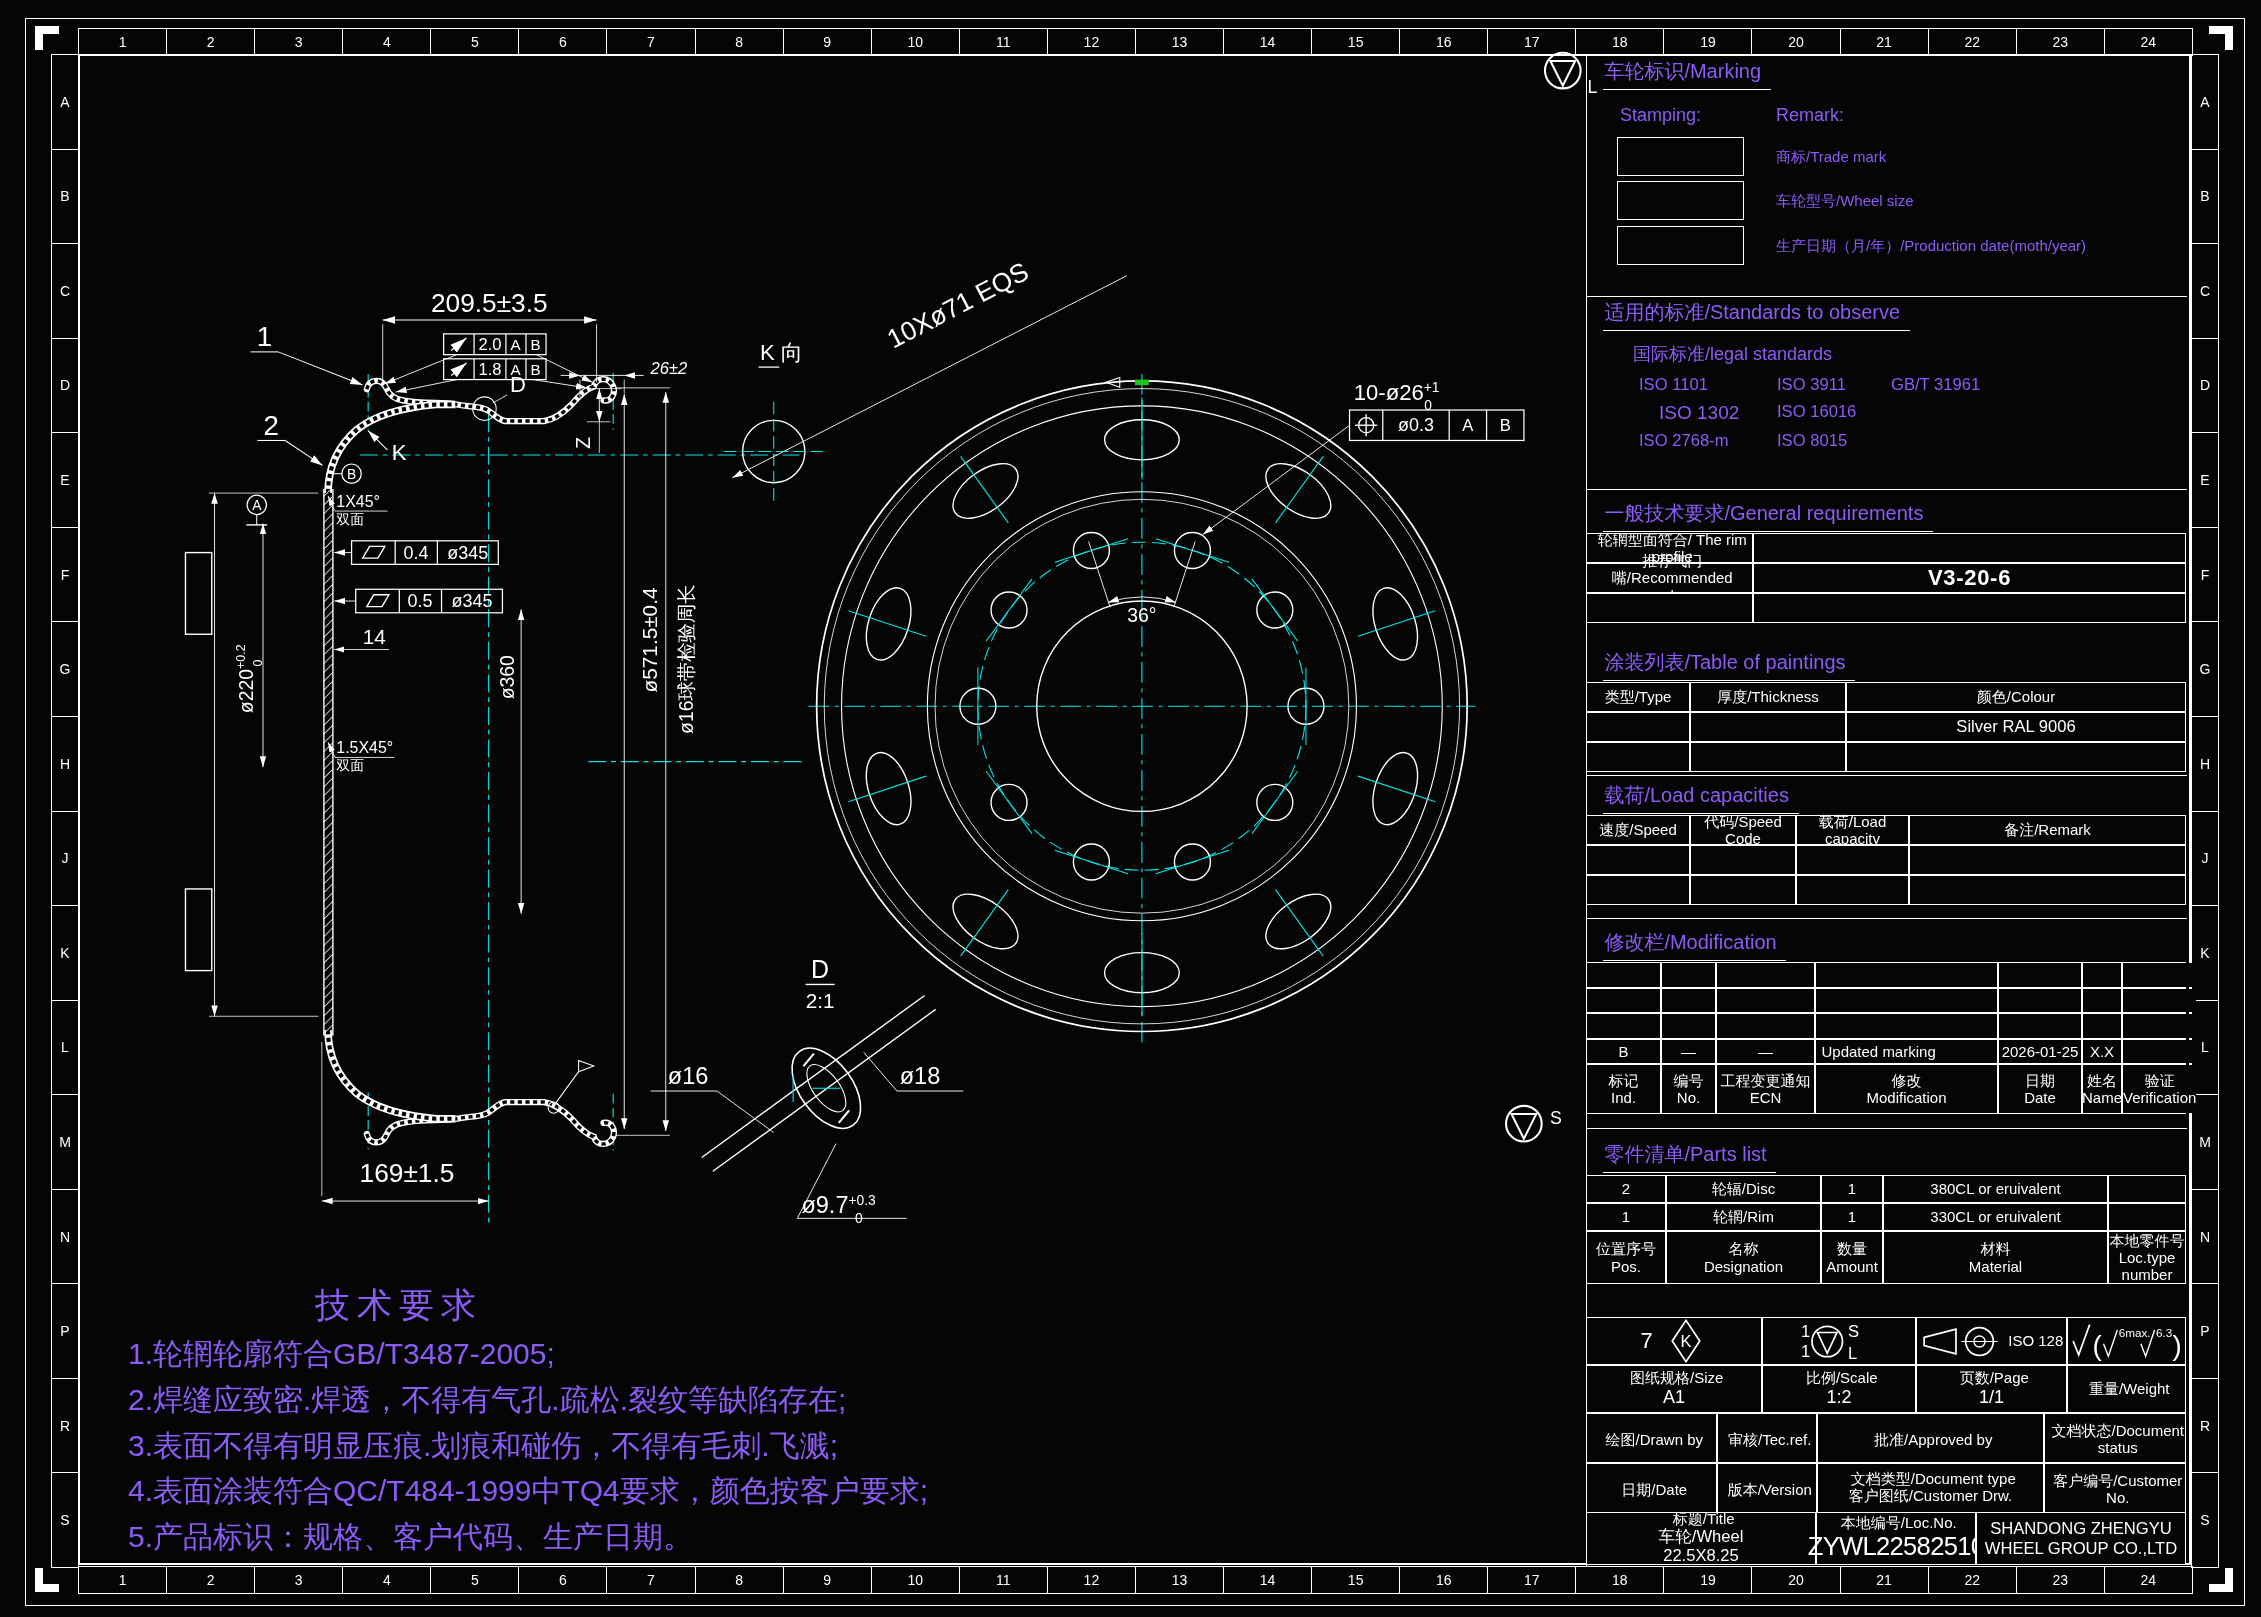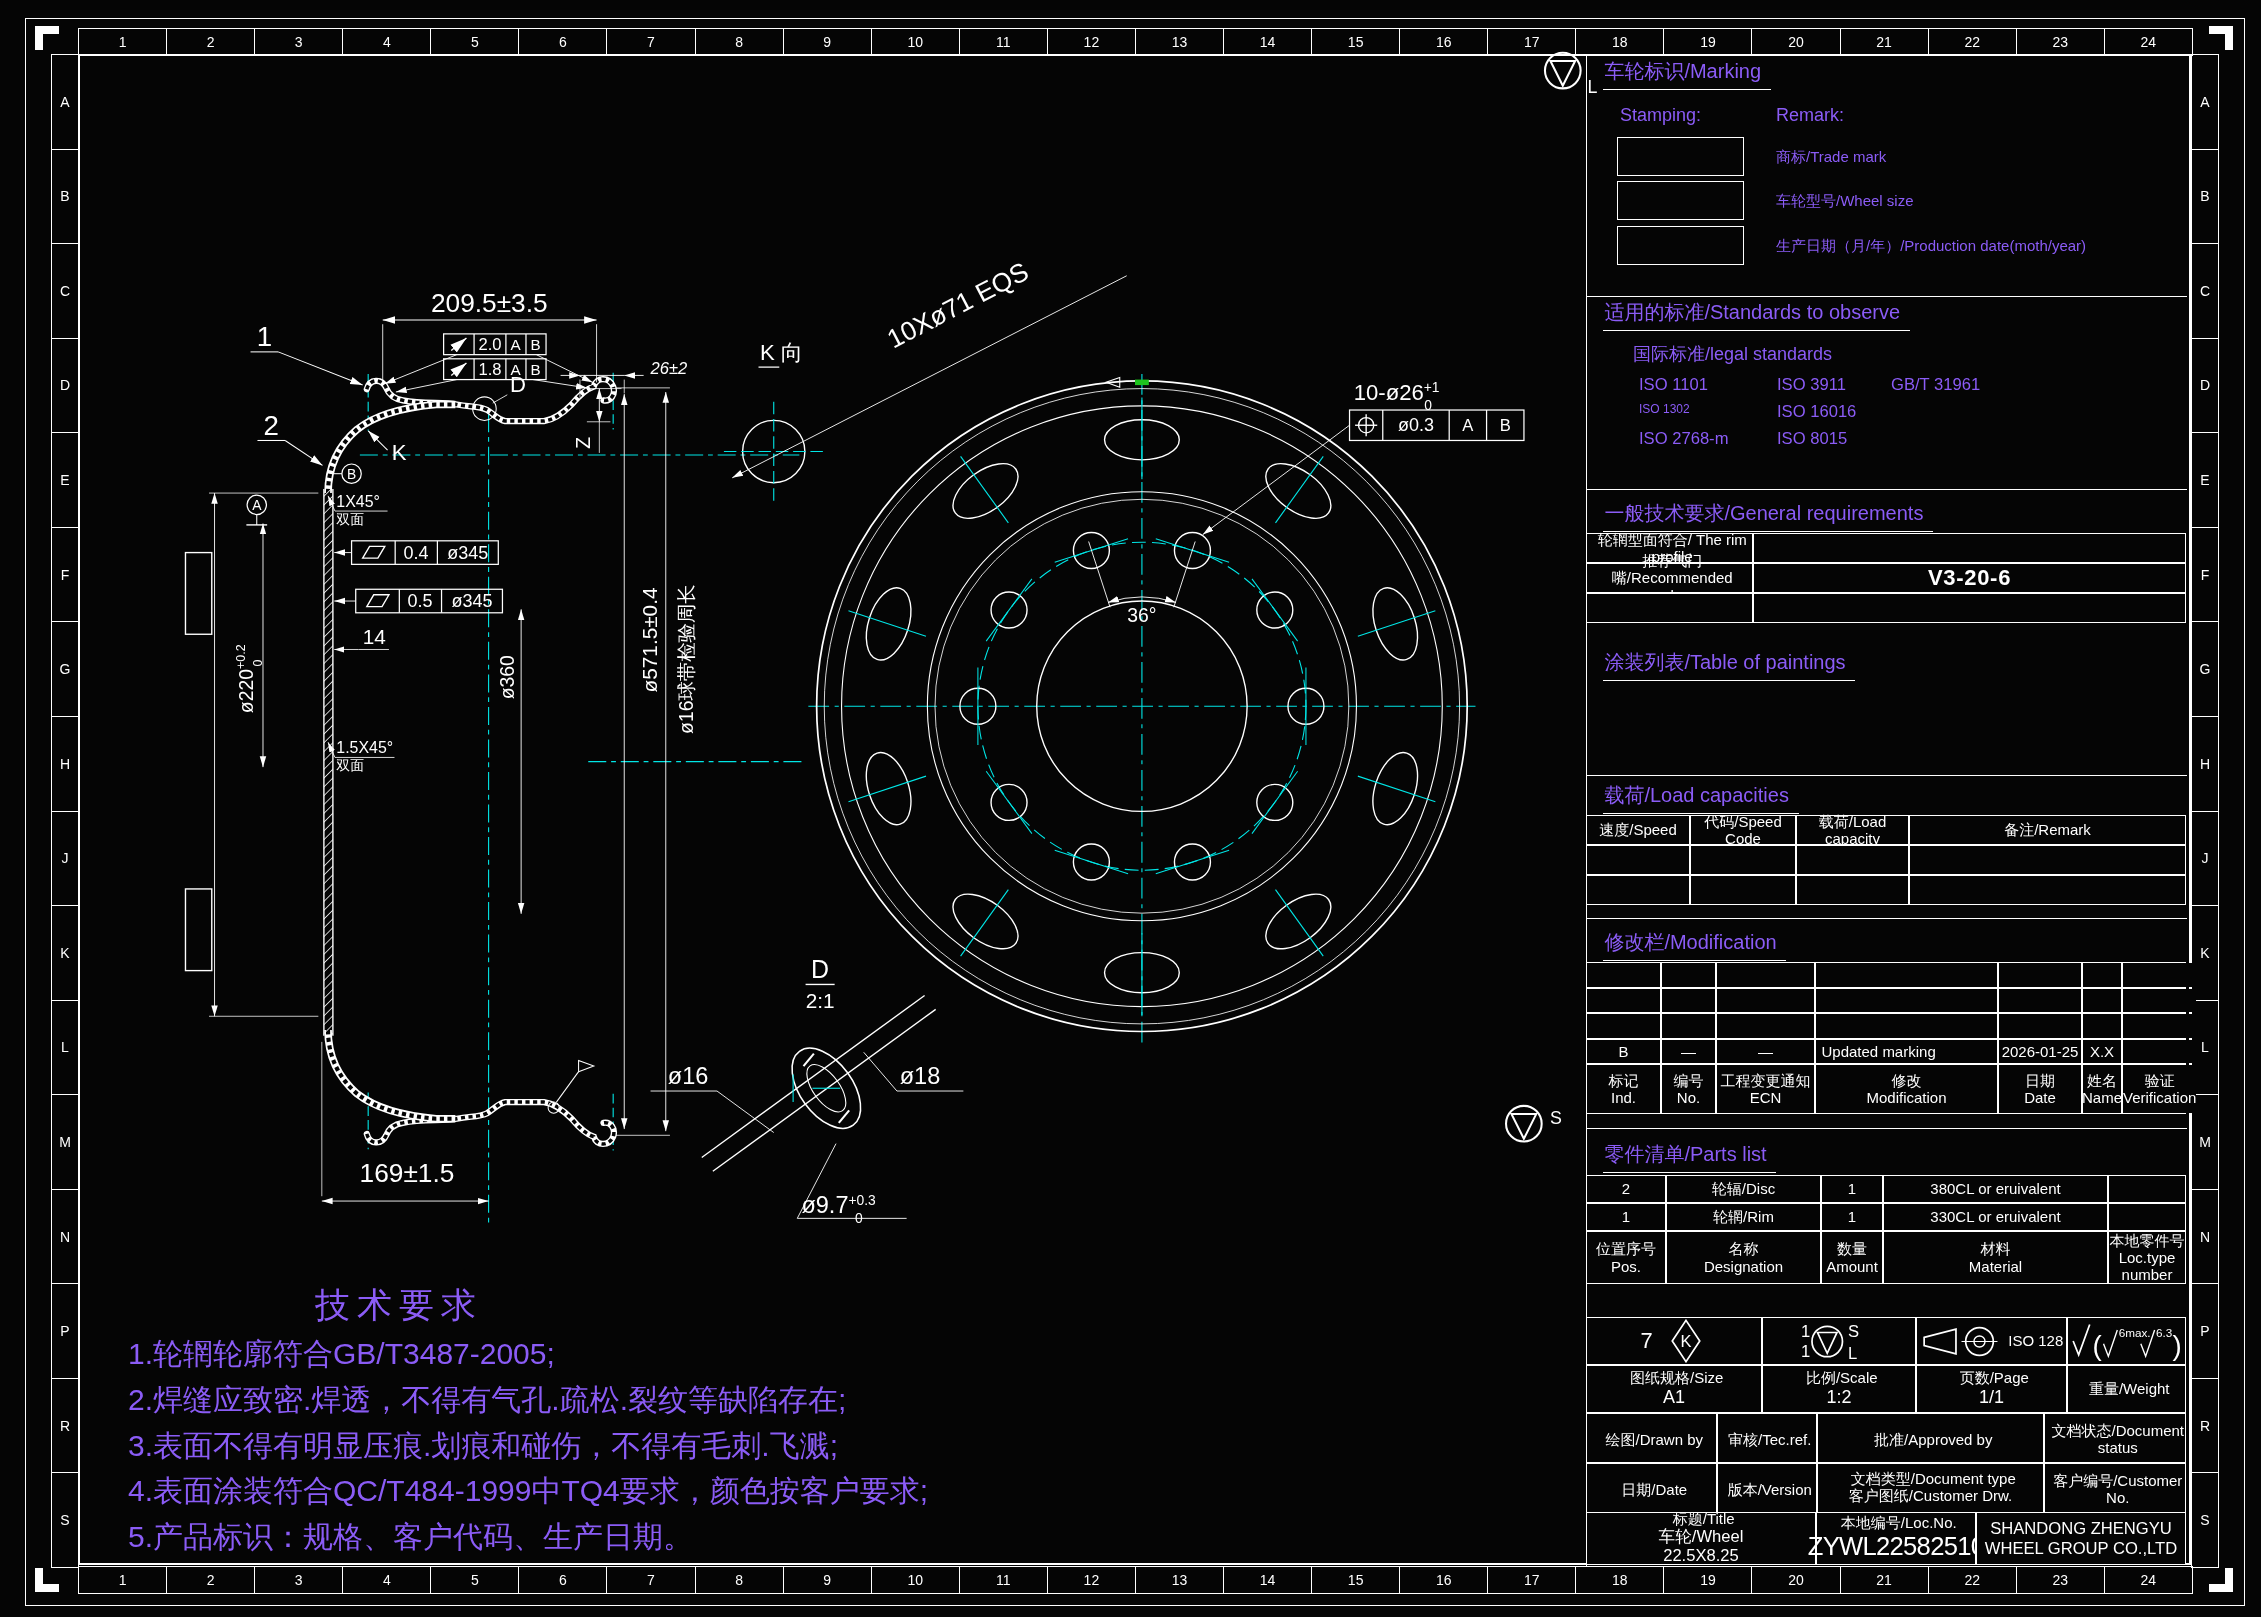--- a/index.html
+++ b/index.html
@@ -152,39 +152,50 @@
   <div class="abs t" style="left:1776px;top:148px;font-size:15px;">商标/Trade mark</div>
   <div class="abs t" style="left:1776px;top:192px;font-size:15px;">车轮型号/Wheel size</div>
   <div class="abs t" style="left:1776px;top:237px;font-size:15px;">生产日期（月/年）/Production date(moth/year)</div>
 
   <div class="abs t sec-title" style="left:1603px;top:299px;">适用的标准/Standards to observe</div>
   <div class="abs t" style="left:1633px;top:342px;font-size:18px;">国际标准/legal standards</div>
   <div class="abs" style="left:1639px;top:375px;width:443px;display:grid;grid-template-columns:138px 114px 1fr;row-gap:7px;">
     <span class="t" style="font-size:16.6px;">ISO 1101</span>
     <span class="t" style="font-size:16.6px;">ISO 3911</span>
     <span class="t" style="font-size:16.6px;">GB/T 31961</span>
-    <span class="t" style="font-size:12px;">ISO 1302</span>
+    <span class="t" style="font-size:19px;margin-left:20px;">ISO 1302</span>
     <span class="t" style="font-size:16.6px;">ISO 16016</span>
     <span class="t" style="font-size:16.6px;"></span>
     <span class="t" style="font-size:16.6px;">ISO 2768-m</span>
     <span class="t" style="font-size:16.6px;">ISO 8015</span>
     <span class="t" style="font-size:16.6px;"></span>
   </div>
 
   <div class="abs t sec-title" style="left:1603px;top:500px;">一般技术要求/General requirements</div>
   <div class="abs tbl" style="left:1586px;top:533px;width:598px;grid-template-columns:165px 1fr;grid-auto-rows:28px;">
     <div class="lft">轮辋型面符合/ The rim profile</div>
     <div></div>
     <div class="lft">推荐气门嘴/Recommended valve</div>
     <div style="font-size:22px;font-weight:bold;letter-spacing:0.7px;">V3-20-6</div>
     <div class="lft"></div>
     <div></div>
   </div>
 
   <div class="abs t sec-title" style="left:1603px;top:649px;">涂装列表/Table of paintings</div>
+  <div class="abs tbl" style="left:1586px;top:682px;width:598px;grid-template-columns:102px 154px 1fr;grid-auto-rows:28px;">
+    <div>类型/Type</div>
+    <div>厚度/Thickness</div>
+    <div>颜色/Colour</div>
+    <div></div>
+    <div></div>
+    <div style="font-size:16.6px;">Silver RAL 9006</div>
+    <div></div>
+    <div></div>
+    <div></div>
+  </div>
 
   <div class="abs t sec-title" style="left:1603px;top:782px;">载荷/Load capacities</div>
   <div class="abs tbl" style="left:1586px;top:815px;width:598px;grid-template-columns:102px 104px 111px 1fr;grid-auto-rows:28px;">
     <div>速度/Speed</div>
     <div>代码/Speed Code</div>
     <div>载荷/Load capacity</div>
     <div>备注/Remark</div>
     <div></div>
       <div></div>
     <div></div>

